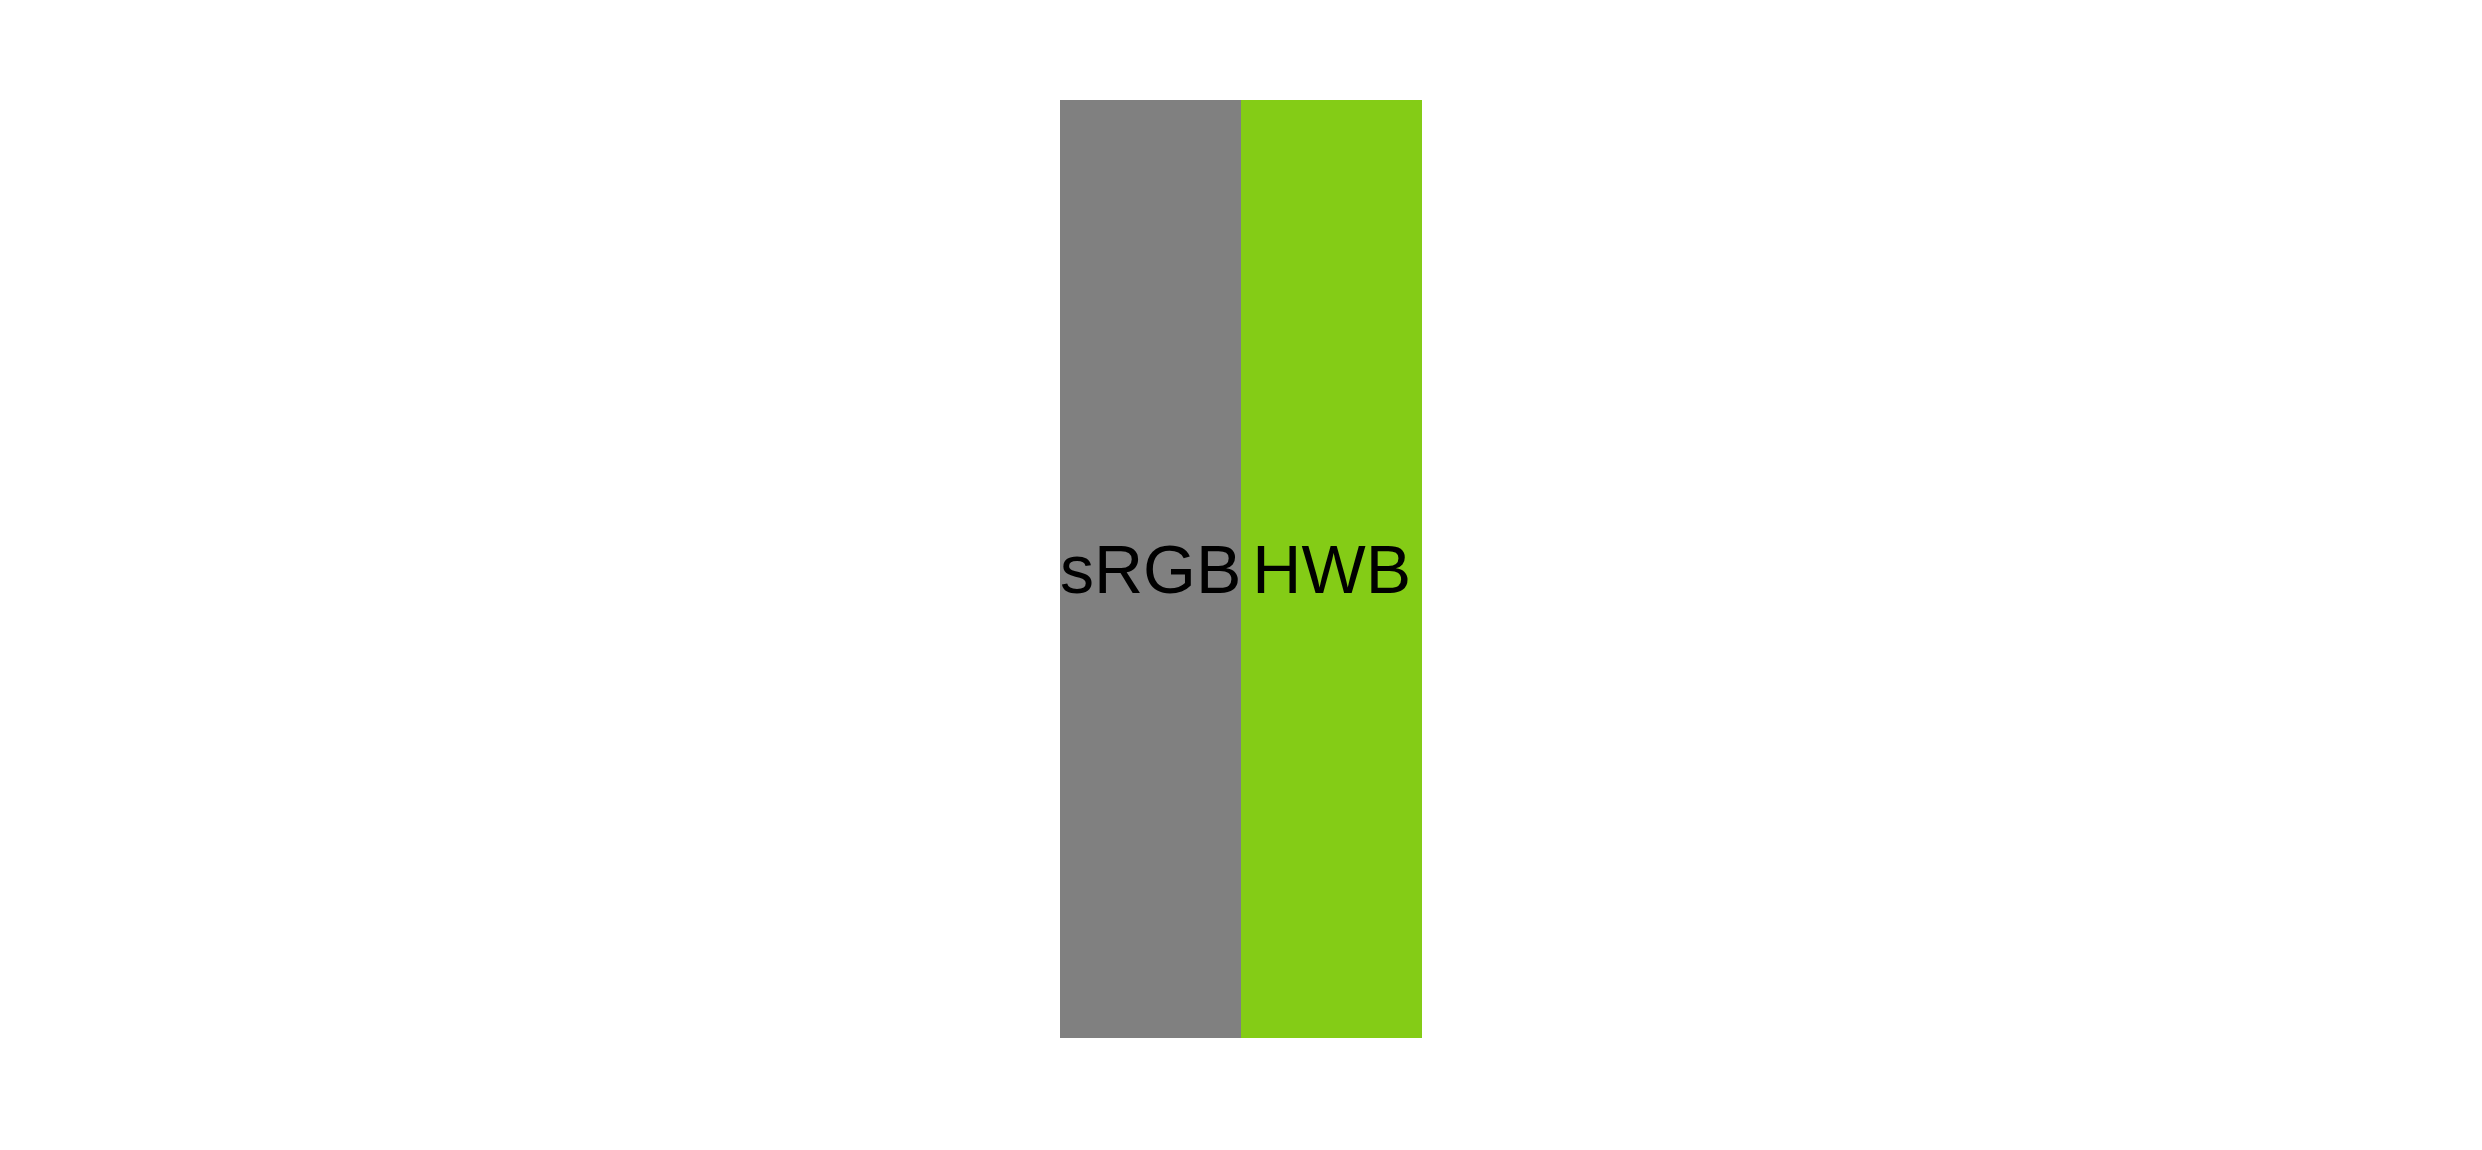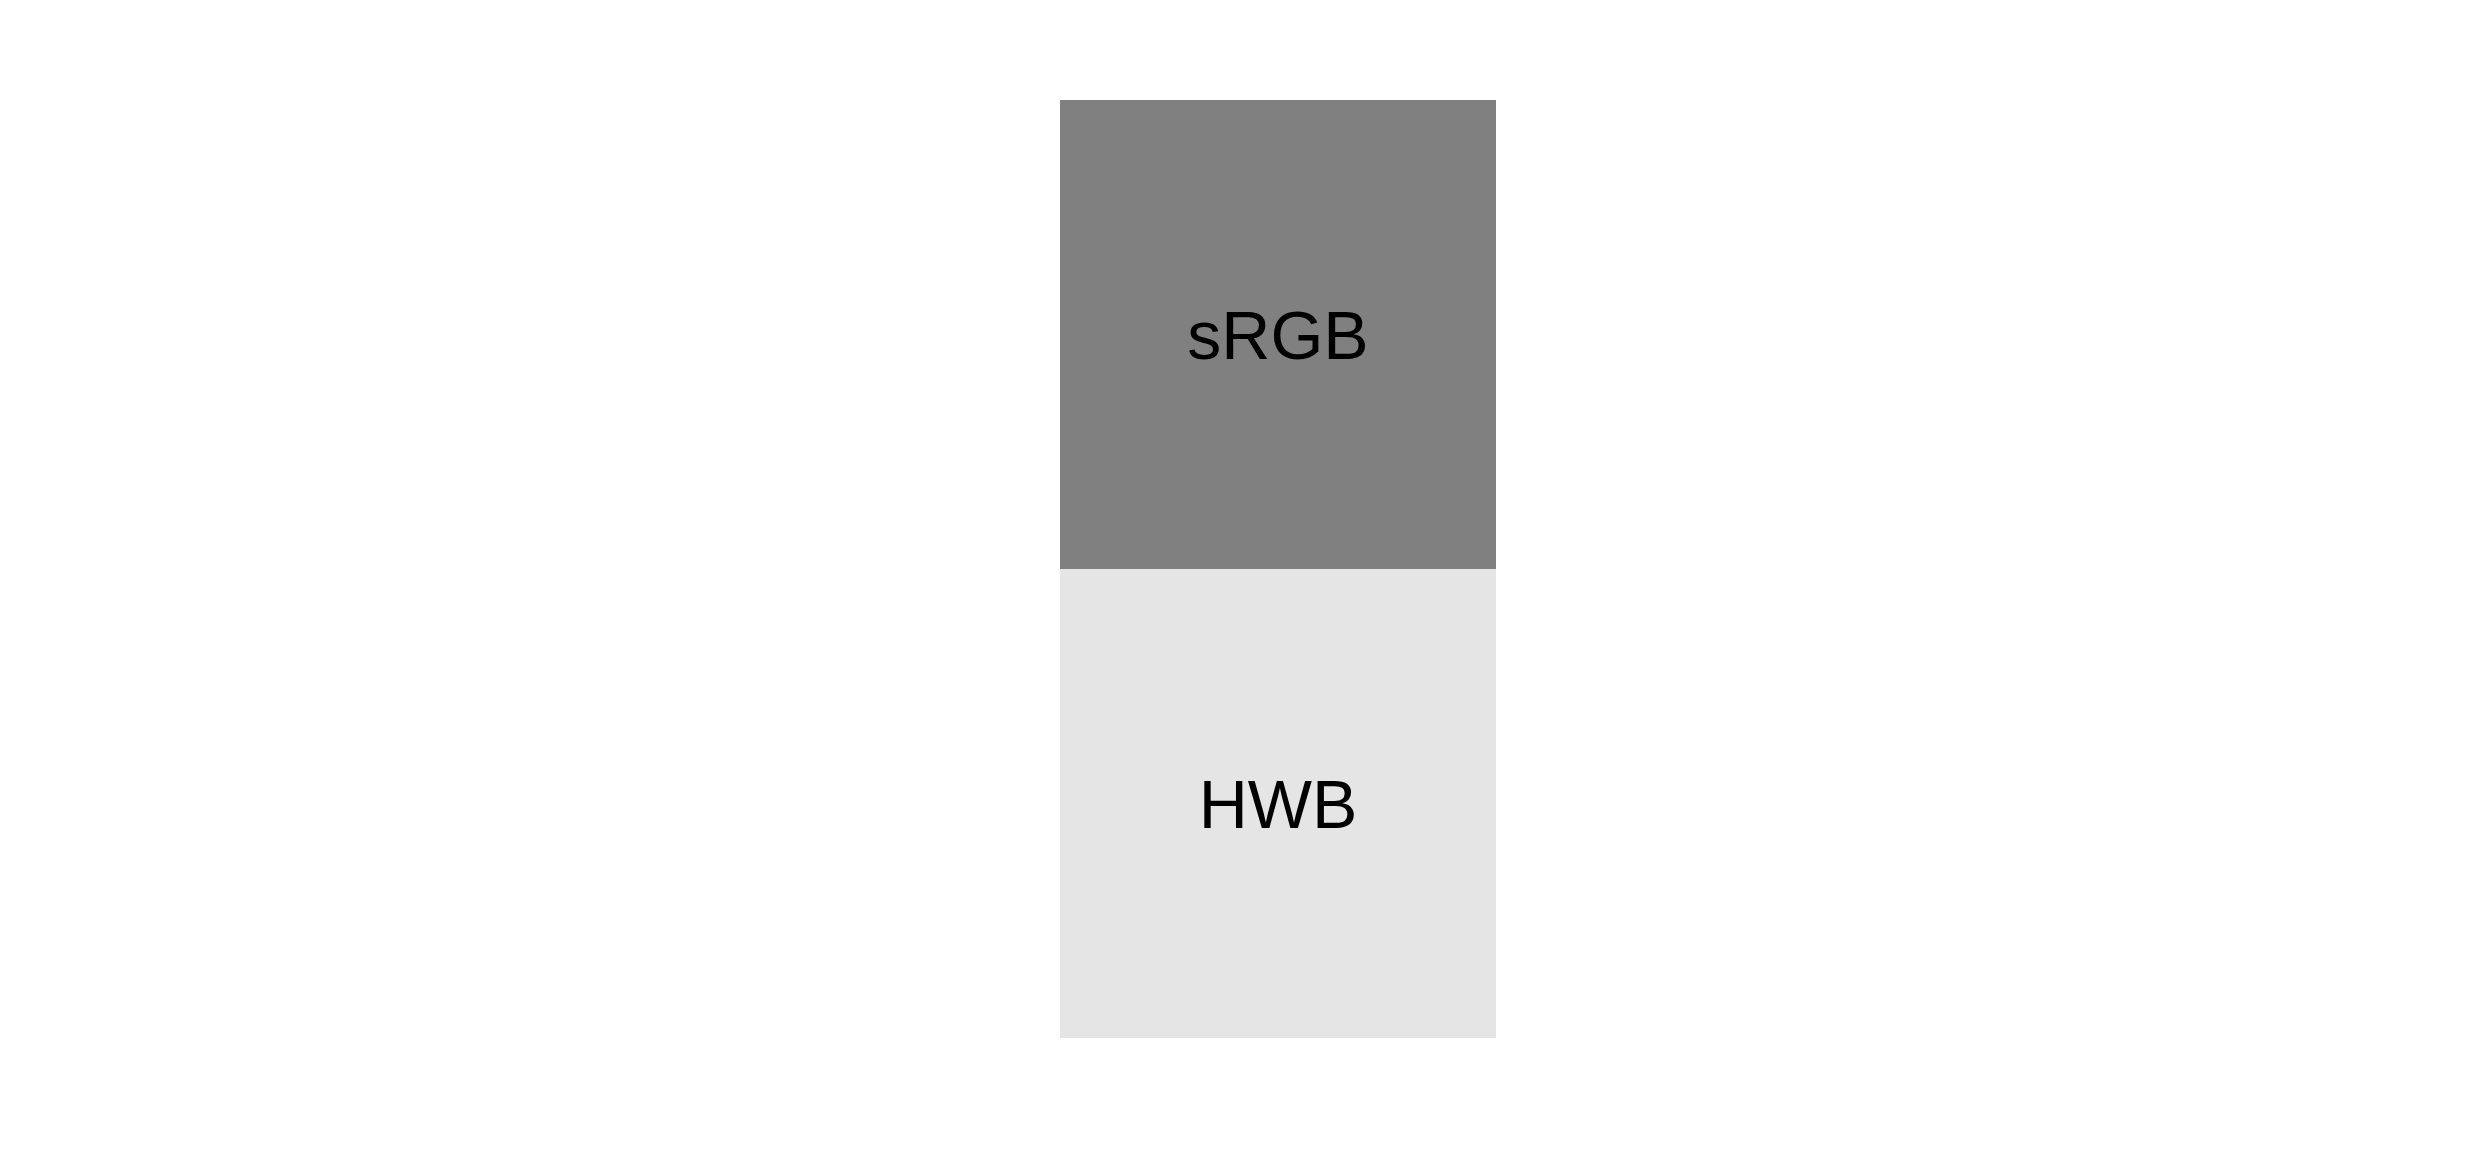--- a/index.html
+++ b/index.html
@@ -13,24 +13,24 @@
     background: #ffffff;
     font-family: "Liberation Sans", sans-serif;
     overflow: hidden;
     position: relative;
   }
 
   #swatch-stack {
     position: absolute;
     left: 1060px;
     top: 100px;
-    width: 436px;
+    width: 362px;
     height: 938px;
     display: flex;
-    flex-direction: column;
+    flex-direction: row;
   }
 
   .swatch {
     flex: 1 1 0;
     display: flex;
     align-items: center;
     justify-content: center;
     box-sizing: border-box;
   }
 
@@ -49,17 +49,17 @@
 <body style="background-color: rgb(255, 255, 255);">
 
 <div id="swatch-stack">
 
   <div class="swatch" style="background-color: rgb(128, 128, 128);">
     <span class="swatch-label" style="color: rgb(0, 0, 0);">sRGB</span>
   </div>
 
 
 
-  <div class="swatch" style="background-color: #e5e5e5;">
+  <div class="swatch" style="background-color: #84cc16;">
     <span class="swatch-label" style="color: rgb(0, 0, 0);">HWB</span>
   </div>
 
 </div>
 
 </body></html>

